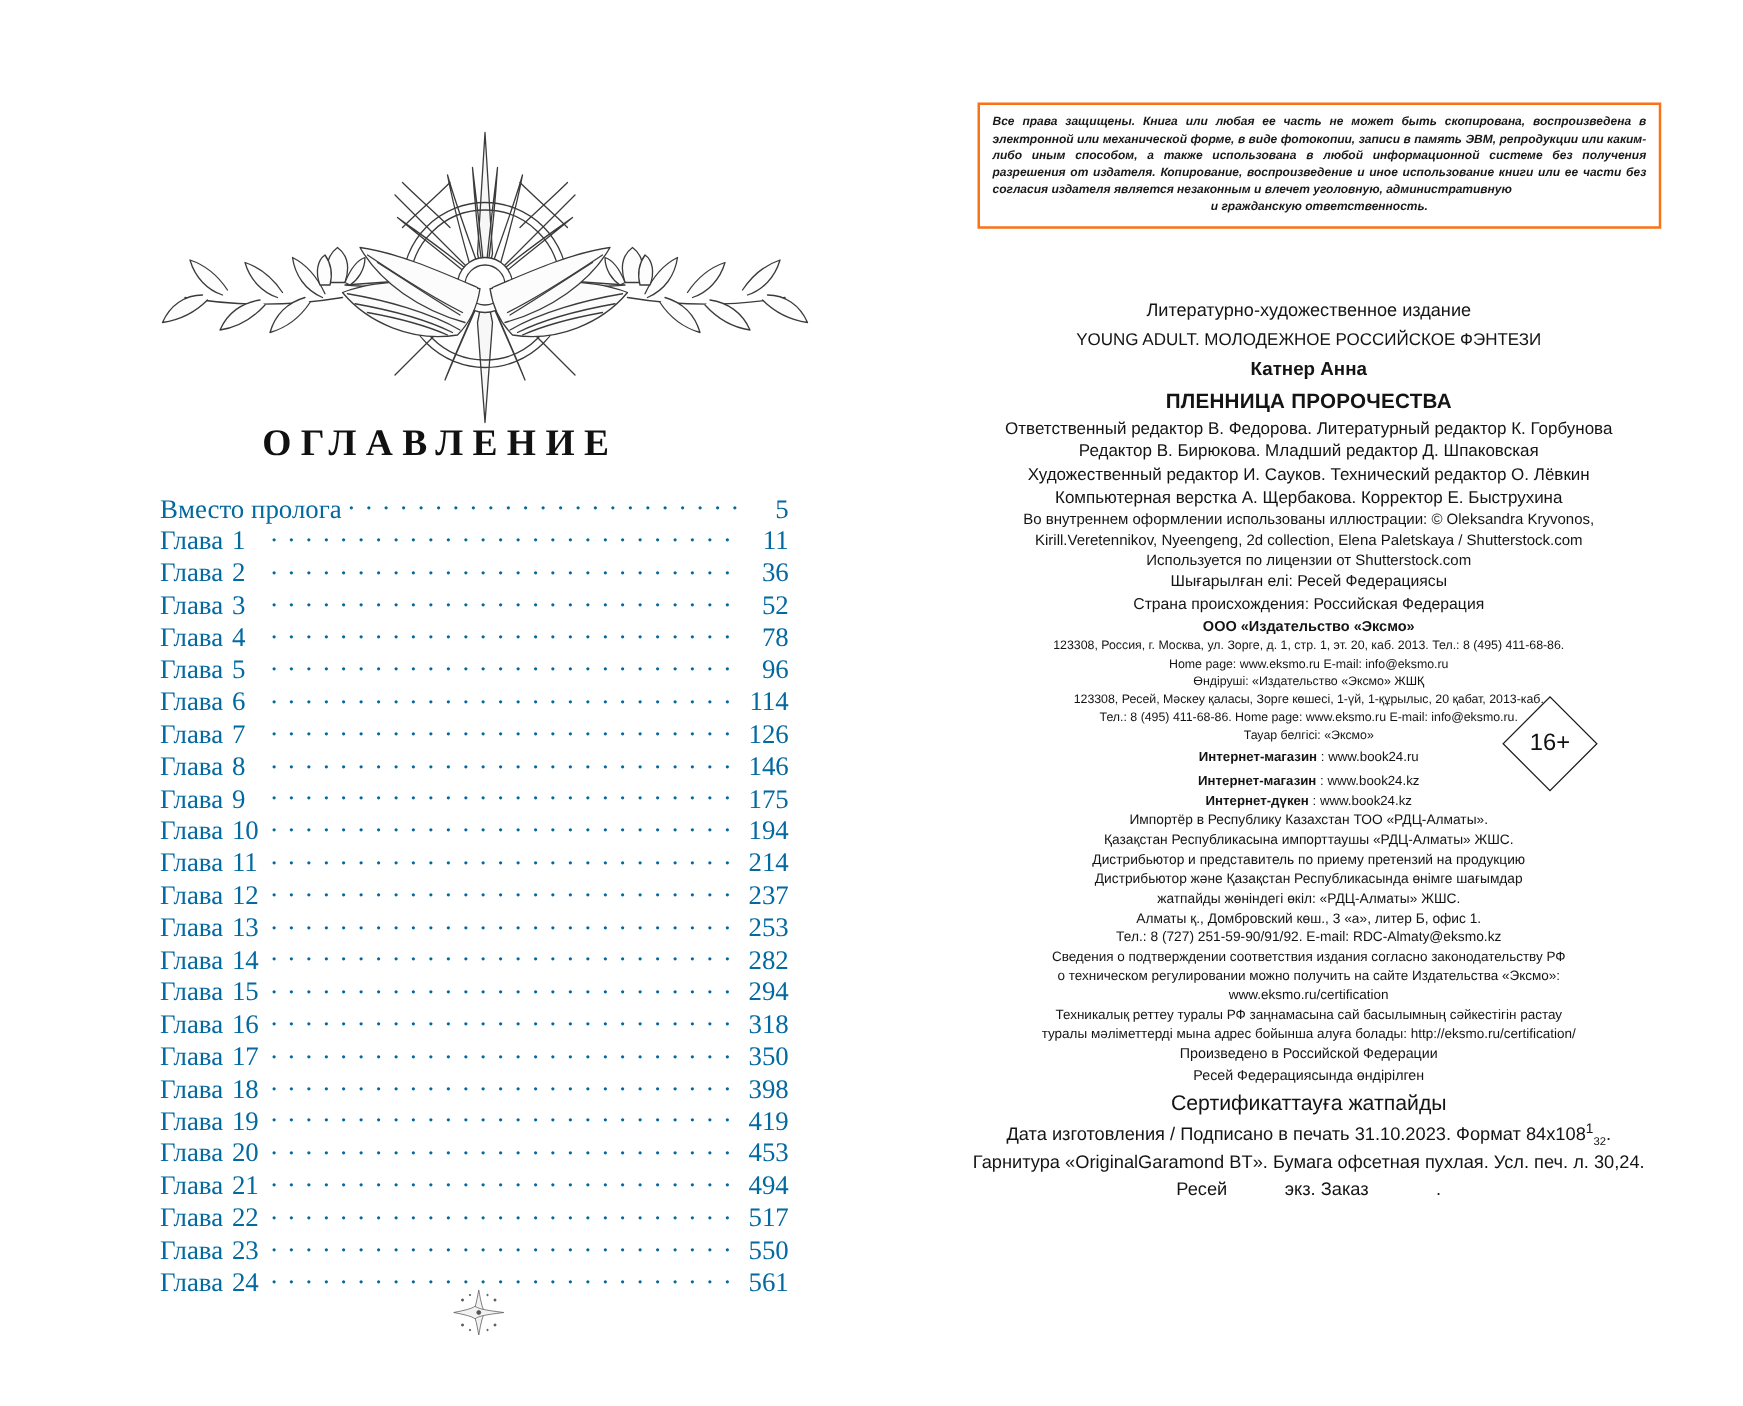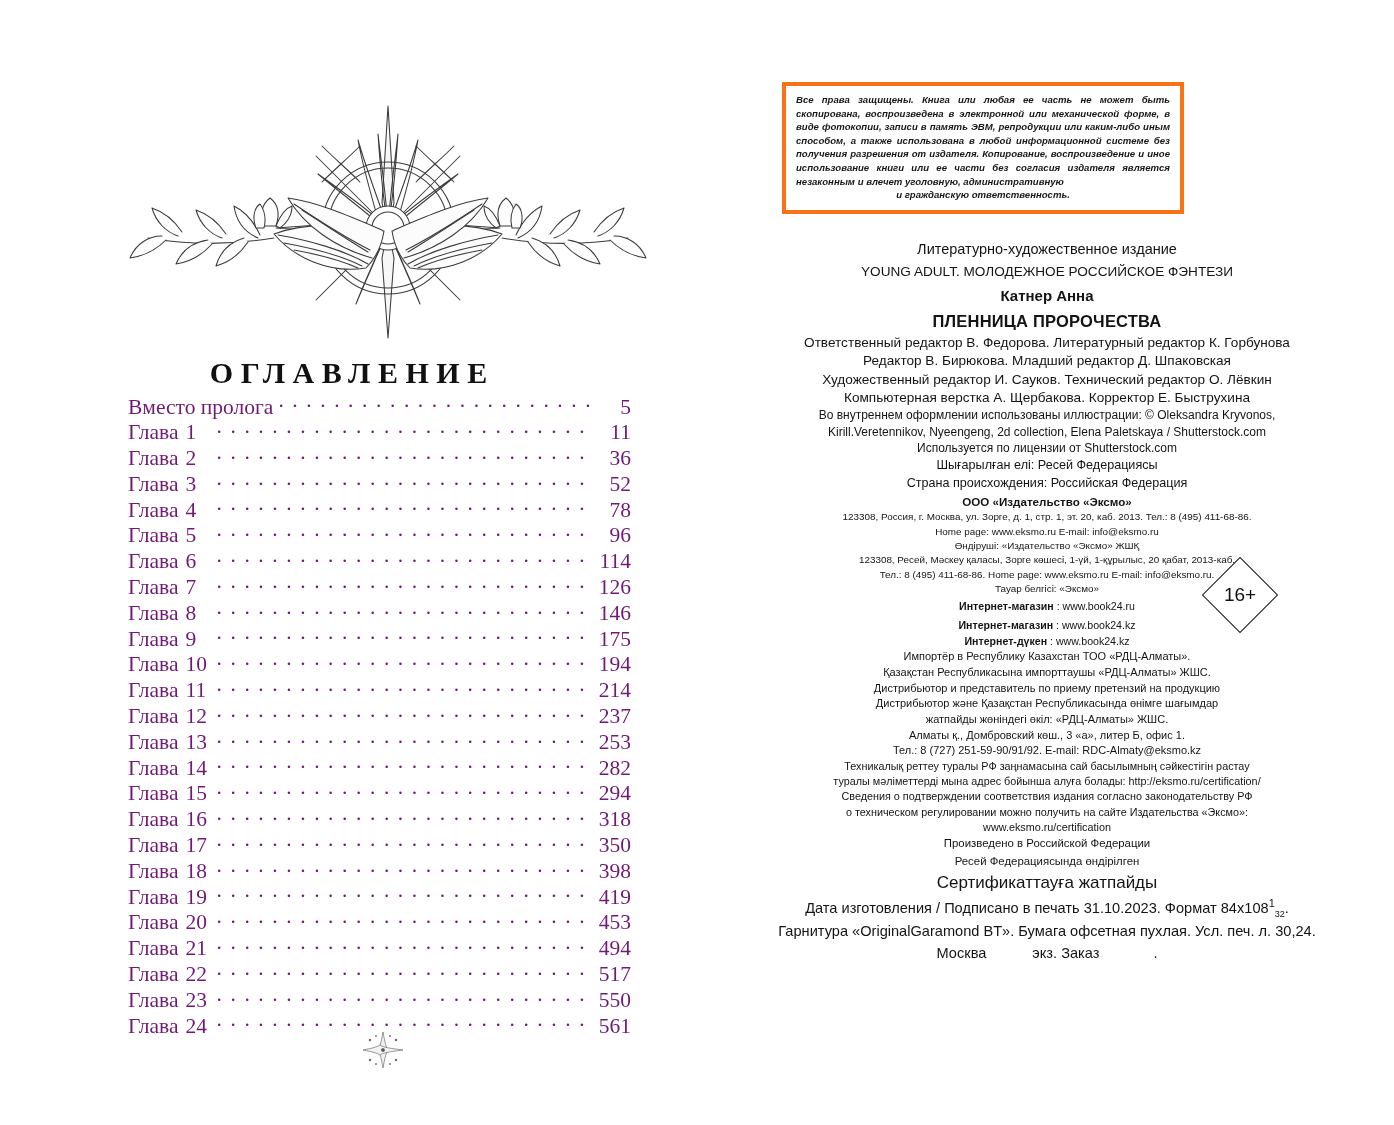--- a/index.html
+++ b/index.html
@@ -36,39 +36,39 @@
     left: 108px;
     top: 98px;
     width: 560px;
     height: 250px;
   }
   .ornament-top svg { display: block; width: 100%; height: 100%; }
 
   .toc-title {
     position: absolute;
     left: 0;
-    top: 356px;
+    top: 338px;
     width: 697px;
     text-align: center;
     font-family: "Liberation Serif", serif;
     font-size: 30px;
     font-weight: 700;
     letter-spacing: 7.5px;
     text-indent: 7.5px;
     color: #111;
   }
 
   .toc-list {
     position: absolute;
     left: 128px;
     top: 392px;
     width: 503px;
     font-family: "Liberation Serif", serif;
     font-size: 21.5px;
-    color: #701a75;
+    color: #0369a1;
   }
   .toc-row {
     display: flex;
     align-items: baseline;
     height: 25.8px;
     white-space: nowrap;
   }
   .toc-label { flex: 0 0 auto; }
   .toc-label .ch-word { }
   .toc-label .ch-num {
@@ -114,23 +114,23 @@
     left: 697px;
     top: 0;
     width: 697px;
     height: 1125px;
   }
 
   .rights-box {
     position: absolute;
     left: 85px;
     top: 82px;
-    width: 402px;
+    width: 547px;
     box-sizing: border-box;
-    border: 4px solid #f97316;
+    border: 2px solid #f97316;
     padding: 7px 10px 8px 10px;
     font-style: italic;
     font-weight: 700;
     font-size: 9.6px;
     line-height: 1.42;
     text-align: justify;
     color: #181818;
   }
   .rights-box .last-line {
     text-align: center;
@@ -573,43 +573,43 @@
       <div class="blk distrib">
           <div>Дистрибьютор и представитель по приему претензий на продукцию</div>
           <div>Дистрибьютор және Қазақстан Республикасында өнімге шағымдар</div>
           <div>жатпайды жөніндегі өкіл: «РДЦ-Алматы» ЖШС.</div>
         </div>
       <div class="blk almaty">
           <div>Алматы қ., Домбровский көш., 3 «а», литер Б, офис 1.</div>
           <div>Тел.: 8 (727) 251-59-90/91/92.  E-mail: RDC-Almaty@eksmo.kz</div>
         </div>
 
-      <div class="blk certkaz">
-          <div>Техникалық реттеу туралы РФ заңнамасына сай басылымның сәйкестігін растау</div>
-          <div>туралы мәліметтерді мына адрес бойынша алуға болады: http://eksmo.ru/certification/</div>
-        </div>
       <div class="blk certinfo">
           <div>Сведения о подтверждении соответствия издания согласно законодательству РФ</div>
           <div>о техническом регулировании можно получить на сайте Издательства «Эксмо»:</div>
           <div>www.eksmo.ru/certification</div>
         </div>
+      <div class="blk certkaz">
+          <div>Техникалық реттеу туралы РФ заңнамасына сай басылымның сәйкестігін растау</div>
+          <div>туралы мәліметтерді мына адрес бойынша алуға болады: http://eksmo.ru/certification/</div>
+        </div>
 
       <div class="blk produced">
           <div>Произведено в Российской Федерации</div>
           <div>Ресей Федерациясында өндірілген</div>
         </div>
       <div class="blk certnot">Сертификаттауға жатпайды</div>
 
       <div class="blk printspec">
         <div>
           <span>Дата изготовления / Подписано в печать 31.10.2023. Формат 84x108</span><span class="sup">1</span><span class="frac">32</span><span>.</span>
         </div>
         <div>Гарнитура «OriginalGaramond BT». Бумага офсетная пухлая. Усл. печ. л. 30,24.</div>
         <div>
-          <span>Москва</span><span class="gap-a"></span><span>экз. Заказ</span><span class="gap-b"></span><span>.</span>
+          <span>Ресей</span><span class="gap-a"></span><span>экз. Заказ</span><span class="gap-b"></span><span>.</span>
         </div>
       </div>
     </div>
   </div>
 
   <div class="age-badge">
     <div class="dia"></div>
     <div class="lbl">16+</div>
   </div>
 

